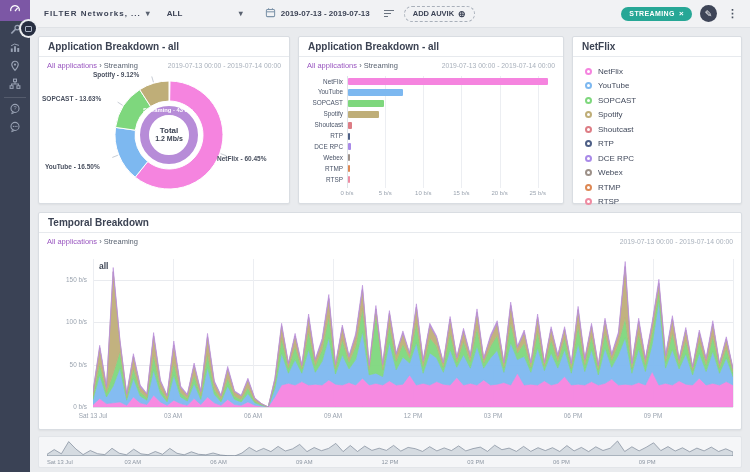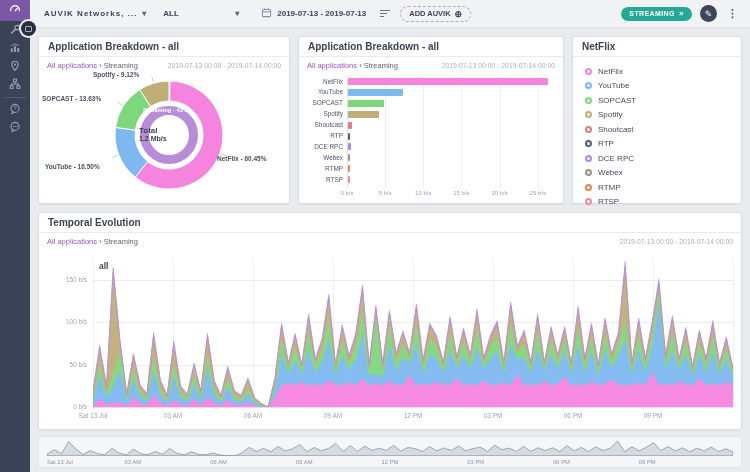--- a/index.html
+++ b/index.html
@@ -44,21 +44,21 @@
   .p-body { position:relative; }
 
   #donutPanel { left:8px; top:8px; width:252px; height:168px; }
   #barsPanel  { left:268px; top:8px; width:266px; height:168px; }
   #legendPanel{ left:542px; top:8px; width:170px; height:168px; }
   #tempPanel  { left:8px; top:184px; width:704px; height:218px; }
   #miniStrip  { position:absolute; left:8px; top:408px; width:704px; height:32px; background:#f5f6f8; border:1px solid #e2e5e9; border-radius:2px; }
 
   
   .donut-lbl { position:absolute; font-size:6.5px; font-weight:bold; color:#4a5160; white-space:nowrap; }
-  .donut-center { position:absolute; }
+  .donut-center { position:absolute; text-align:center; }
   .donut-center .t1 { font-size:8px; font-weight:bold; color:#3c4353; }
   .donut-center .t2 { font-size:7px; font-weight:bold; color:#3c4353; }
   .donut-innerlbl { position:absolute; font-size:5.8px; font-weight:bold; color:#fff; white-space:nowrap; }
 
   
   .bar-row-lbl { position:absolute; width:44px; text-align:right; font-size:6.4px; color:#4a5468; }
   .bar-rect { position:absolute; height:7px; border-radius:1px; cursor:pointer; }
   .vline { position:absolute; width:1px; background:#eceef2; }
   .vline.zero { background:#dfe3e8; }
   .x-tick { position:absolute; font-size:6px; color:#9aa3af; text-align:center; }
@@ -151,21 +151,21 @@
       </span>
     </div>
   </aside>
 
   <div class="collapse-btn">
       <span class="sq"></span>
     </div>
 
   <header class="topbar">
     <div class="tb-org">
-      <span>AUVIK Networks, ...</span>
+      <span>FILTER Networks, ...</span>
       <span class="caret">▾</span>
     </div>
     <div class="tb-sel">
       <span>ALL</span>
       <span class="caret">▾</span>
     </div>
     <div class="tb-date">
       <span>
         <svg width="11" height="11" viewBox="0 0 16 16">
             <rect x="2" y="3.5" width="12" height="10.5" rx="1.5" fill="none" stroke="#7c93a8" stroke-width="1.5"></rect>
@@ -318,21 +318,21 @@
             <div class="lg-txt">RTMP</div>
           </div>
           <div class="lg-item">
             <div class="lg-dot" style="border-color: rgb(238, 139, 161);"></div>
             <div class="lg-txt">RTSP</div>
           </div>
         </div>
     </section>
 
     <section class="panel" id="tempPanel">
-      <div class="p-head">Temporal Evolution</div>
+      <div class="p-head">Temporal Breakdown</div>
       <div class="p-meta">
         <span class="crumb">
           <span class="lnk">All applications</span>
           <span>›</span>
           <span>Streaming</span>
         </span>
         <span class="p-date">2019-07-13 00:00 - 2019-07-14 00:00</span>
       </div>
       <div class="p-body" id="tempBody" style="height:182px">
           <div class="hline zero" style="left: 54px; top: 160px; width: 640px;"></div>

